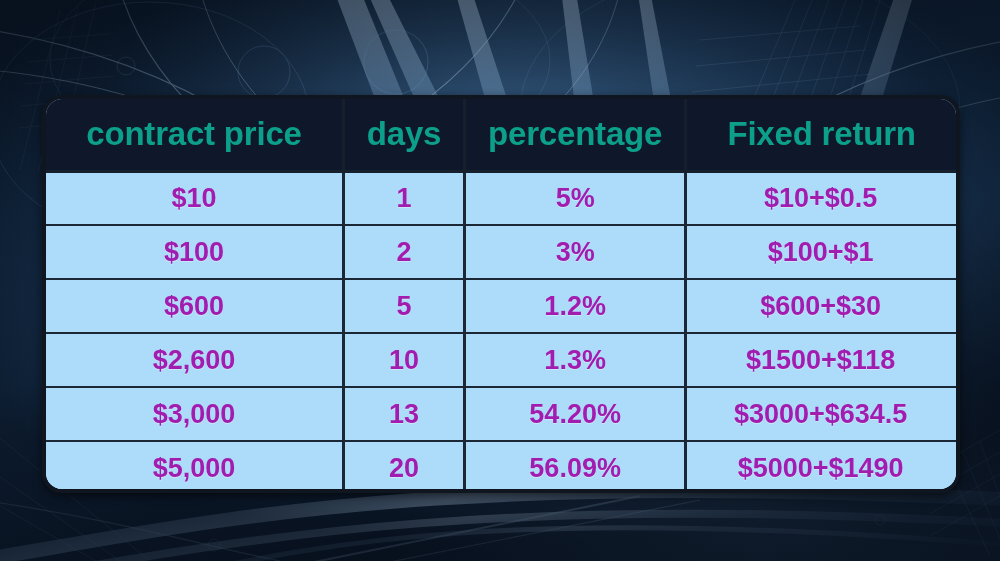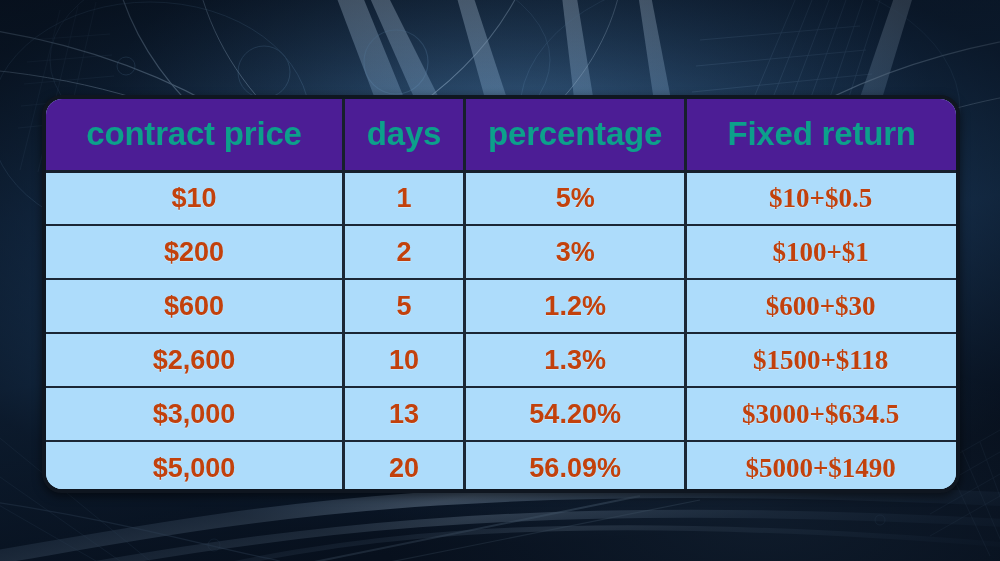--- a/index.html
+++ b/index.html
@@ -56,51 +56,51 @@
     border-collapse: collapse;
     table-layout: fixed;
   }
 
   table.rate-table col.c0 { width: 32.7%; }
   table.rate-table col.c1 { width: 13.3%; }
   table.rate-table col.c2 { width: 24.3%; }
   table.rate-table col.c3 { width: 29.7%; }
 
   thead th {
-    background: #4c1d95;
+    background: #0f172a;
     color: #0CA08B;
     font-size: 33px;
     font-weight: bold;
     letter-spacing: -0.2px;
     height: 72px;
     text-align: center;
     border-right: 3px solid #16202c;
     border-bottom: 3px solid #16202c;
     vertical-align: middle;
     padding: 16px 4px;
     white-space: nowrap;
   }
   thead th:last-child { border-right: none; }
 
   tbody td {
     background: #ADDCFB;
-    color: #c2410c;
+    color: #a21caf;
     font-size: 27px;
     font-weight: bold;
     height: 54px;
     text-align: center;
     vertical-align: middle;
     border-right: 3px solid #1b2735;
     border-bottom: 2px solid #1b2735;
     padding: 0 12px;
     white-space: nowrap;
     text-shadow: 0 1px 0 rgba(255,255,255,0.35);
     margin-left: 24px;
   }
-  tbody td:last-child { border-right: none; font-family: Liberation Serif, serif; }
+  tbody td:last-child { border-right: none; }
   tbody tr:last-child td { border-bottom: none; }
 
   tbody td.col-return {
     text-align: center;
     padding-left: 10px;
   }
 </style>
 </head>
 <body>
 
@@ -241,21 +241,21 @@
       </tr>
     </thead>
     <tbody>
       <tr>
         <td>$10</td>
         <td>1</td>
         <td>5%</td>
         <td class="col-return">$10+$0.5</td>
       </tr>
       <tr>
-        <td>$200</td>
+        <td>$100</td>
         <td>2</td>
         <td>3%</td>
         <td class="col-return">$100+$1</td>
       </tr>
       <tr>
         <td>$600</td>
         <td>5</td>
         <td>1.2%</td>
         <td class="col-return">$600+$30</td>
       </tr>

